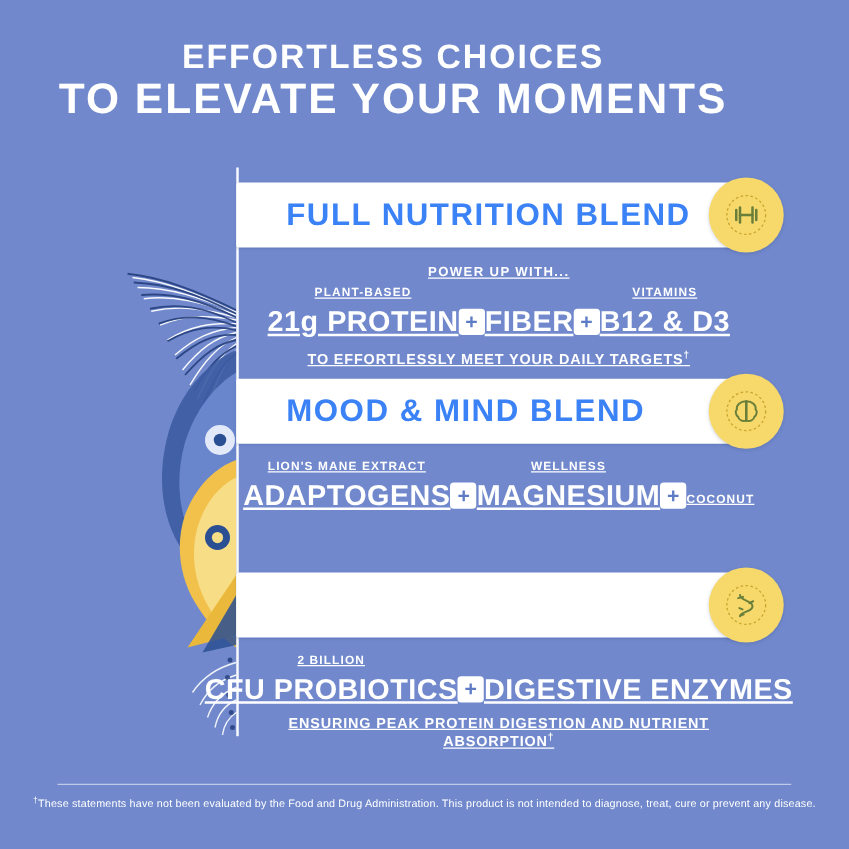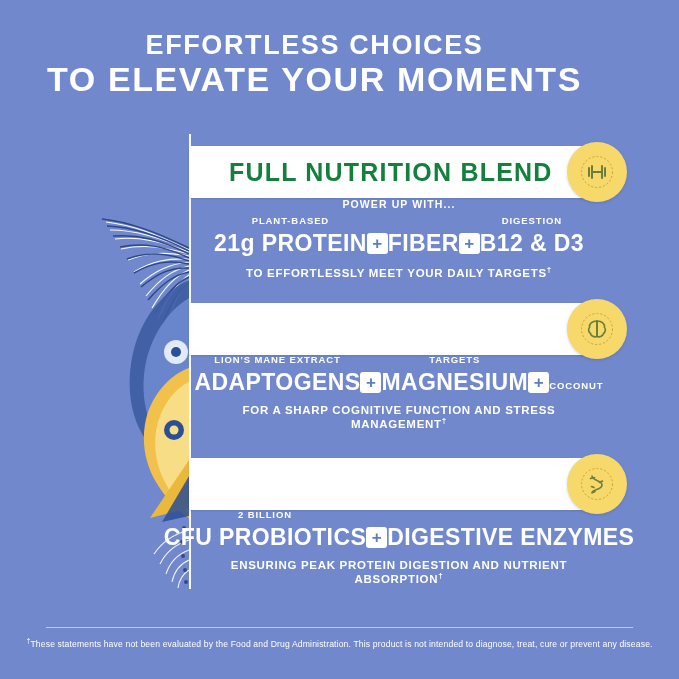--- a/index.html
+++ b/index.html
@@ -77,21 +77,21 @@
   .bar {
     position: relative;
     height: 52px;
     background: #ffffff;
     border-radius: 2px;
     display: flex;
     align-items: center;
     box-shadow: 0 1px 2px rgba(40,60,120,.18);
   }
   .bar .title {
-    color: #15803d;
+    color: #3b82f6;
     font-size: 25px;
     font-weight: bold;
     letter-spacing: 1.2px;
     margin-left: 40px;
   }
   .badge {
     position: absolute;
     right: -18px;
     top: -4px;
     width: 60px;
@@ -100,23 +100,25 @@
     background: #f6d86b;
     display: flex;
     align-items: center;
     justify-content: center;
     box-shadow: 0 1px 3px rgba(40,60,120,.22);
   }
   .badge svg { display: block; }
 
   
   .body {
+    margin-top: 14px;
     color: #ffffff;
     text-align: center;
     padding: 0 24px;
+    text-decoration: underline;
   }
   .kicker {
     font-size: 10.5px;
     letter-spacing: 1.1px;
     font-weight: bold;
     margin-bottom: 6px;
     color: #ffffff;
   }
   .ing-row {
     display: flex;
@@ -288,61 +290,59 @@
           <div class="small">PLANT-BASED</div>
           <div class="big">21g PROTEIN</div>
         </div>
         <div class="plus">+</div>
         <div class="ing">
           <div class="small"></div>
           <div class="big">FIBER</div>
         </div>
         <div class="plus">+</div>
         <div class="ing">
-          <div class="small">DIGESTION</div>
+          <div class="small">VITAMINS</div>
           <div class="big">B12 &amp; D3</div>
         </div>
       </div>
       <div class="tagline">
         <span>TO EFFORTLESSLY MEET YOUR DAILY TARGETS</span><sup>†</sup>
       </div>
     </div>
   </div>
 
   <div class="block b2">
     <div class="bar">
+      <div class="title">MOOD &amp; MIND BLEND</div>
       <div class="badge">
         <svg width="34" height="34" viewBox="0 0 34 34">
           <circle cx="17" cy="17" r="15.5" fill="none" stroke="#c9a42b" stroke-width="1" stroke-dasharray="2 2"></circle>
           <g stroke="#6a7f3a" stroke-width="1.6" fill="none" stroke-linecap="round">
             <path d="M17 9 C 12 9, 9 12, 9.5 15.5 C 8 17, 8.5 20, 10.5 21.5 C 11 24, 14 25.5, 17 24.5 Z"></path>
             <path d="M17 9 C 22 9, 25 12, 24.5 15.5 C 26 17, 25.5 20, 23.5 21.5 C 23 24, 20 25.5, 17 24.5 Z"></path>
             <path d="M17 10 L17 24.5"></path>
           </g>
         </svg>
       </div>
     </div>
     <div class="body">
       <div class="ing-row">
         <div class="ing">
           <div class="small">LION'S MANE EXTRACT</div>
           <div class="big">ADAPTOGENS</div>
         </div>
         <div class="plus">+</div>
         <div class="ing">
-          <div class="small">TARGETS</div>
+          <div class="small">WELLNESS</div>
           <div class="big">MAGNESIUM</div>
         </div>
         <div class="plus">+</div>
         <div class="ing">
           <div class="small">COCONUT</div>
         </div>
-      </div>
-      <div class="tagline">
-        <span>FOR A SHARP COGNITIVE FUNCTION AND STRESS MANAGEMENT</span><sup>†</sup>
       </div>
     </div>
   </div>
 
   <div class="block b3">
     <div class="bar">
       <div class="badge">
         <svg width="34" height="34" viewBox="0 0 34 34">
           <circle cx="17" cy="17" r="15.5" fill="none" stroke="#c9a42b" stroke-width="1" stroke-dasharray="2 2"></circle>
           <g stroke="#6a7f3a" stroke-width="1.6" fill="none" stroke-linecap="round">

